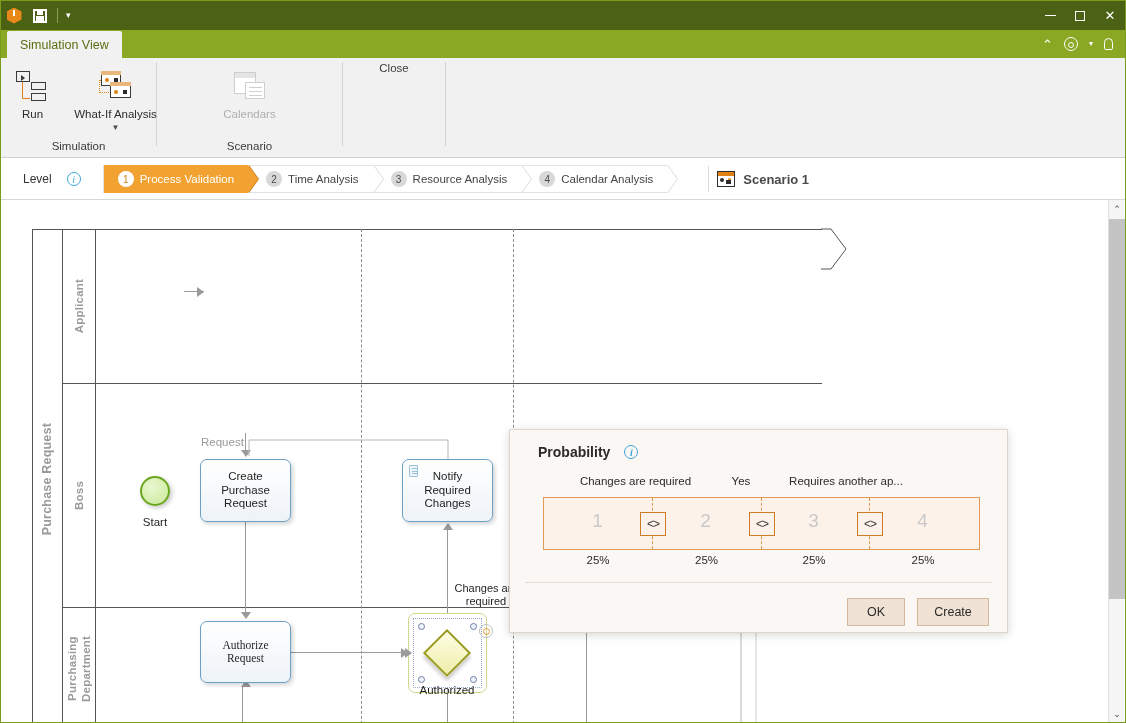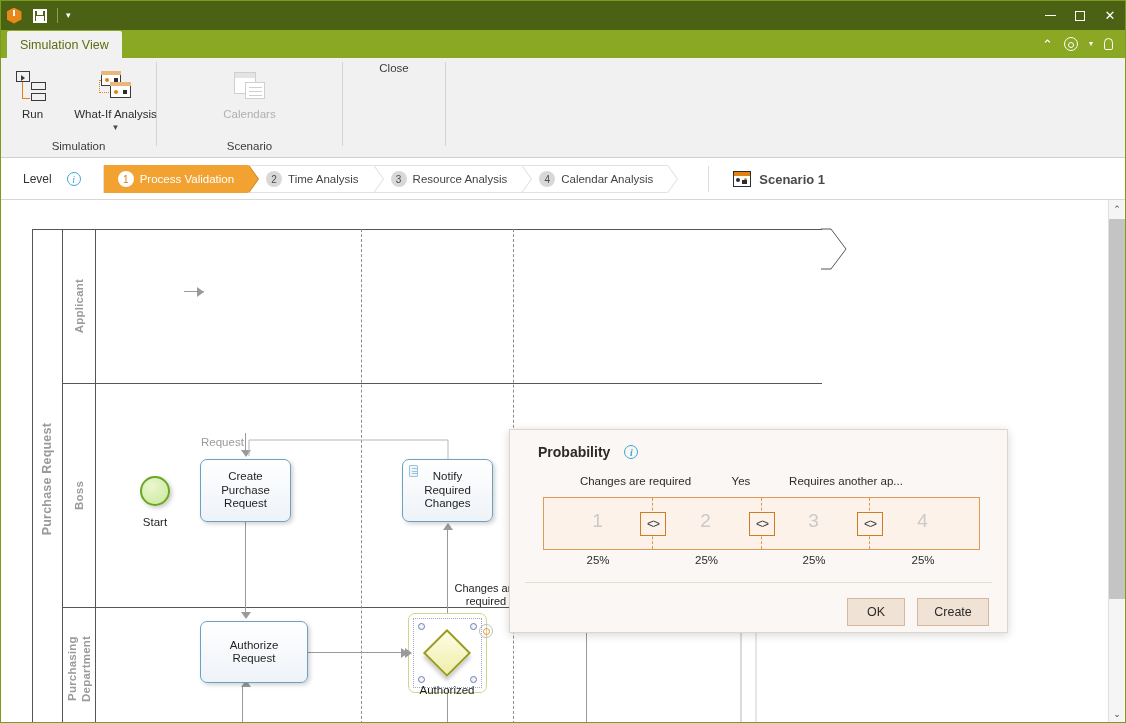--- a/index.html
+++ b/index.html
@@ -128,21 +128,21 @@
     z-index:3; }
   .chev::before { content:""; position:absolute; right:-11px; top:0; width:0; height:0;
     border-left:10px solid #dcdcdc; border-top:14px solid transparent; border-bottom:14px solid transparent;
     z-index:2; }
   .chev.active { background:#f2a231; color:#ffffff; padding-left:14px; }
   .chev.active .num { background:#ffffff; color:#d07f16; }
   .chev.active::after { border-left-color:#f2a231; }
   .chev.active::before { border-left-color:#d07f16; }
   .chev.first { margin-left:0; }
   .lvl-div { width:1px; height:26px; background:#dcdcdc; margin-left:32px; }
-  .scenario { display:flex; align-items:center; margin-left:16px; gap:8px; }
+  .scenario { display:flex; align-items:center; gap:8px; }
   .sc-ico { position:relative; width:18px; height:16px; border:1.3px solid #2d2d2d; background:#fff; }
   .sc-ico .h { position:absolute; left:0; top:0; width:100%; height:4px; background:#e08214; }
   .sc-ico .a { position:absolute; left:2px; top:6px; width:4px; height:4px; background:#2d2d2d; border-radius:50%; }
   .sc-ico .b { position:absolute; right:3px; top:6px; width:3px; height:3px; background:#e08214; border-radius:50%; }
   .sc-ico .c { position:absolute; right:3px; bottom:2px; width:5px; height:4px; background:#2d2d2d; }
   .sc-name { font-size:13px; font-weight:bold; color:#4a4a4a; }
 
   
   .canvas { position:absolute; left:0; top:199px; width:1108px; height:522px;
     background:#ffffff; overflow:hidden; }
@@ -468,21 +468,21 @@
       <span class="doc">
           <i style="top:2px"></i>
           <i style="top:4.5px"></i>
           <i style="top:7px"></i>
           <i style="top:9.5px"></i>
         </span>
       <span style="white-space:pre-line">Notify
 Rejection</span>
     </div>
 
-    <div class="task" style="left:199px; top:421px; width:108px; height:62px; white-space:pre-line;">Authorize
+    <div class="task" style="left:199px; top:421px; width:91px; height:62px; white-space:pre-line;font-family:Liberation Serif, serif;">Authorize
 Request</div>
 
     <div class="gw-sel" style="left:407px; top:413px; width:79px; height:80px;">
       <div class="gw-dots"></div>
       <div class="handle" style="left:9px; top:9px;"></div>
       <div class="handle" style="right:9px; top:9px;"></div>
       <div class="handle" style="left:9px; bottom:9px;"></div>
       <div class="handle" style="right:9px; bottom:9px;"></div>
     </div>
     <div class="gw-diamond" style="left:429px; top:436px;"></div>

